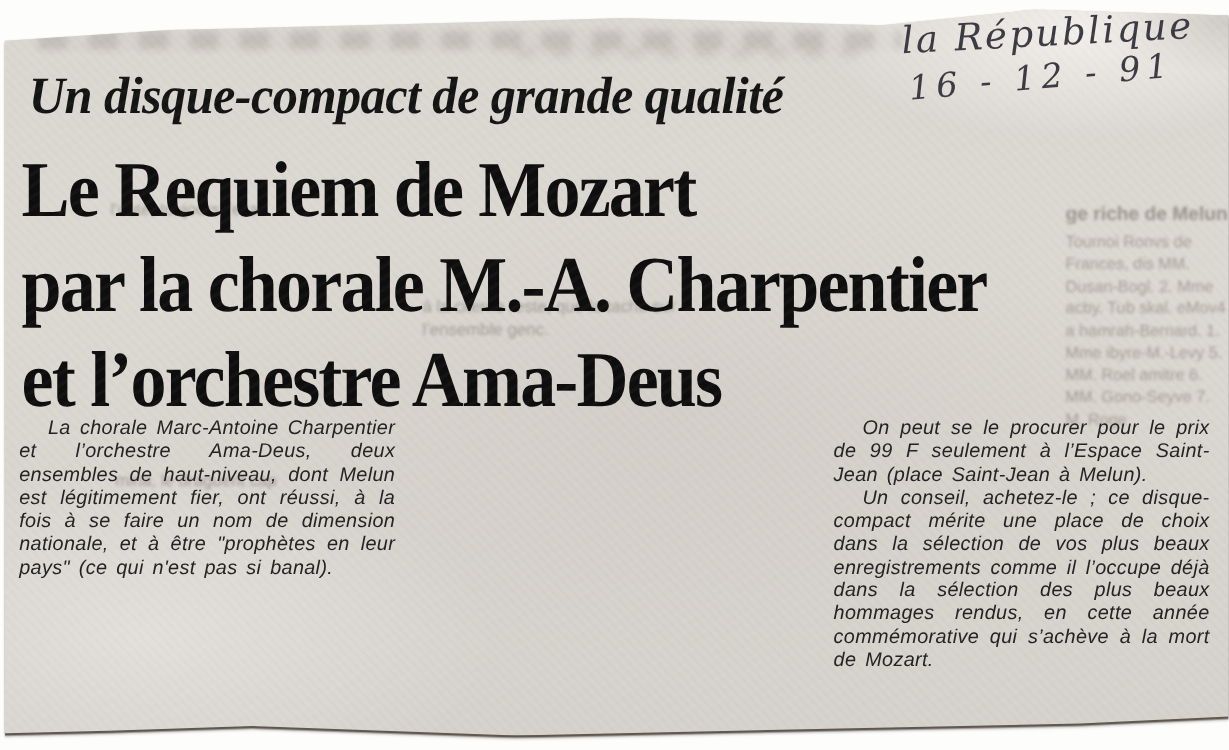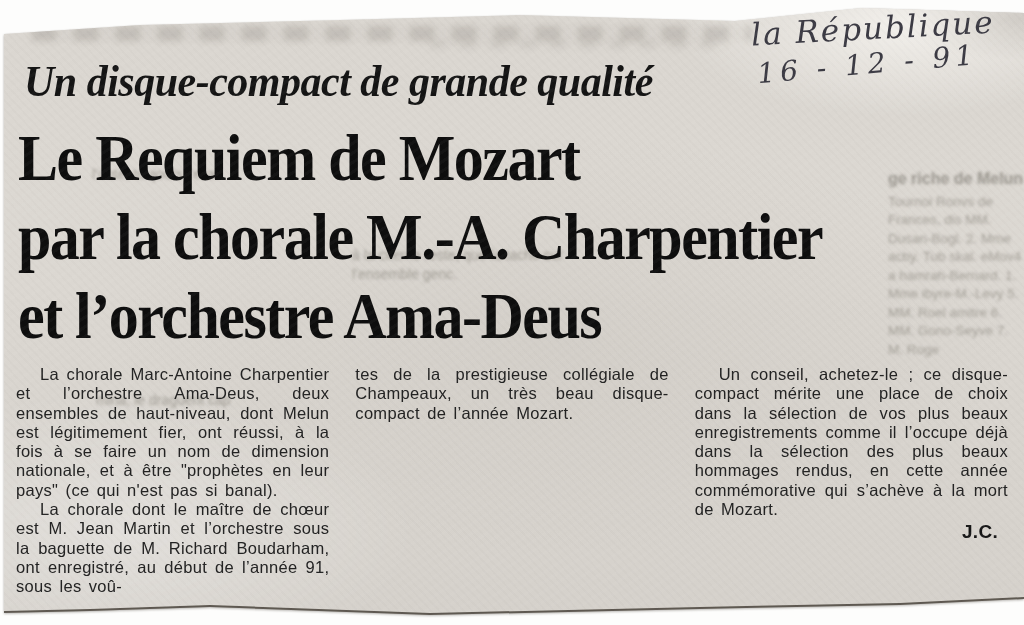--- a/index.html
+++ b/index.html
@@ -54,22 +54,22 @@
     font-family:"Liberation Serif", serif; font-style:italic; font-weight:bold;
     font-size:42px; letter-spacing:-.5px; color:#141414; transform:scaleY(1.04); transform-origin:left top;
   }
   .headline {
     position:absolute; left:18px; top:118px; white-space:nowrap;
     font-family:"Liberation Serif", serif; font-weight:bold;
     font-size:60px; line-height:72px; letter-spacing:-1.5px; color:#0e0e0e;
     transform:scaleY(1.10); transform-origin:left top;
   }
   .cols {
-    position:absolute; left:16px; top:365px; width:992px;
-    display:flex; column-gap:26px;
+    position:absolute; left:16px; top:348px; width:992px;
+    display:flex; column-gap:26px;font-style:italic;
   }
   .col {
     flex:1 1 0; text-align:justify; color:#222;
     font-size:16.5px; line-height:19.3px; letter-spacing:.3px; word-spacing:2.5px;
     hyphens:auto;
   }
   .col p { text-indent:24px; margin:0; }
   .col p.noindent { text-indent:0; }
   .sig { text-align:right !important; text-indent:0 !important; font-weight:bold; font-size:19px; padding-right:10px; margin-top:3px !important; color:#161616; }
 </style>
@@ -100,27 +100,25 @@
 
       <h1 class="headline">
         <div>Le Requiem de Mozart</div>
         <div>par la chorale M.-A. Charpentier</div>
         <div>et l’orchestre Ama-Deus</div>
       </h1>
 
       <div class="cols">
         <div class="col">
           <p>La chorale Marc-Antoine Charpentier et l’orchestre Ama-Deus, deux ensembles de haut-niveau, dont Melun est légitimement fier, ont réussi, à la fois à se faire un nom de dimension nationale, et à être "prophètes en leur pays" (ce qui n'est pas si banal).</p>
-          <p>La chorale dont le maître de chœur est M. Jean Martin et l’orchestre sous la baguette de M. Richard Boudarham, ont enregistré, au début de l’année 91, sous les voû-</p>
         </div>
         <div class="col">
-          <p class="noindent">tes de la prestigieuse collégiale de Champeaux, un très beau disque-compact de l’année Mozart.</p>
         </div>
         <div class="col">
+          <p>On peut se le procurer pour le prix de 99 F seulement à l’Espace Saint-Jean (place Saint-Jean à Melun).</p>
           <p>Un conseil, achetez-le ; ce disque-compact mérite une place de choix dans la sélection de vos plus beaux enregistrements comme il l’occupe déjà dans la sélection des plus beaux hommages rendus, en cette année commémorative qui s’achève à la mort de Mozart.</p>
-          <p class="sig">J.C.</p>
         </div>
       </div>
 
       <div class="grain"></div>
     </div>
   </div>
 </div>
 
 </body></html>

